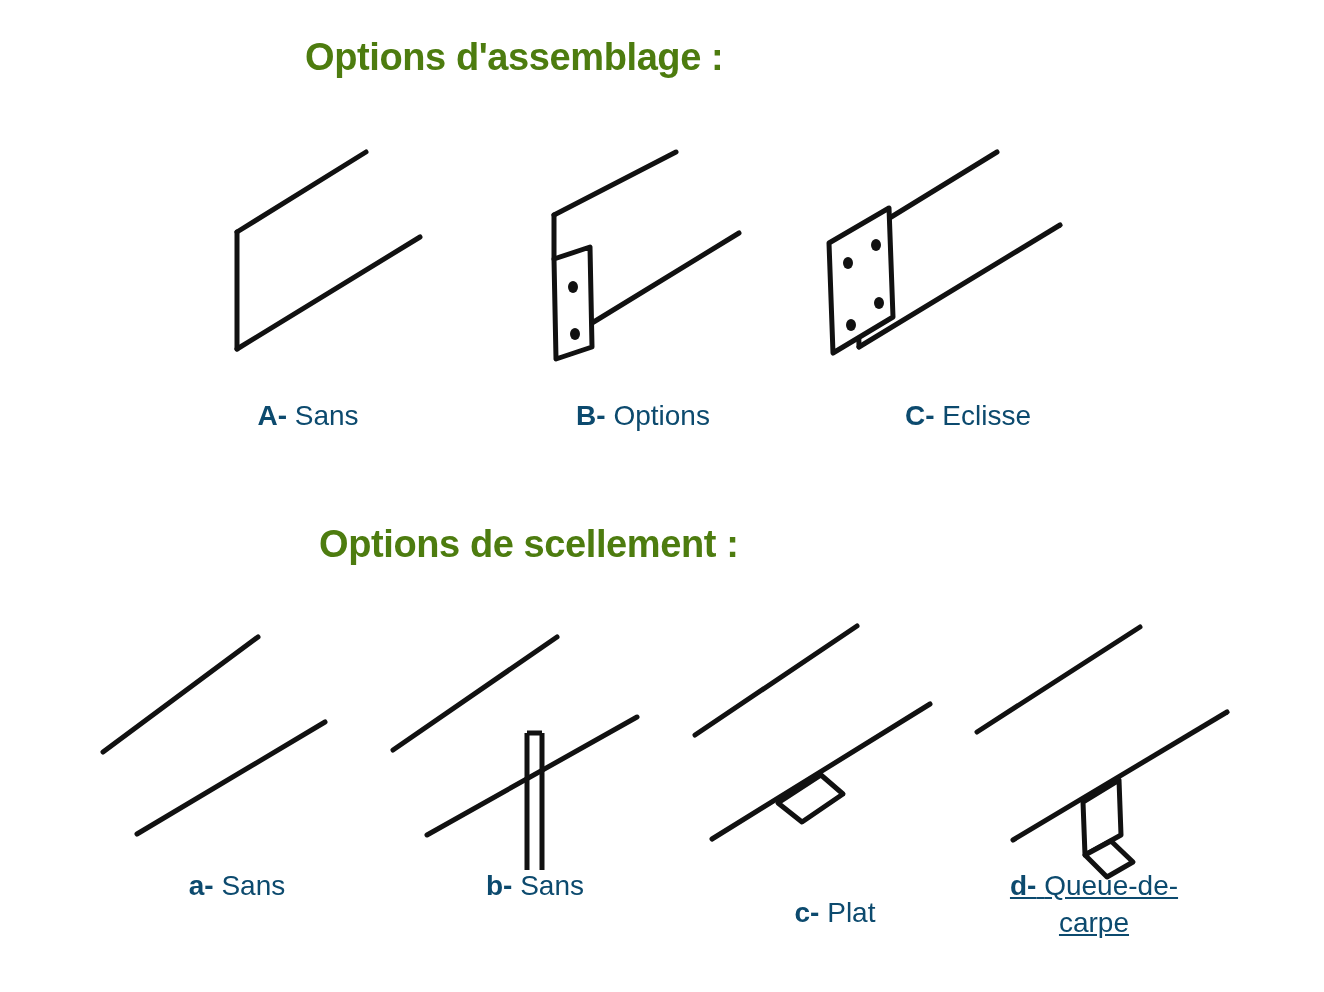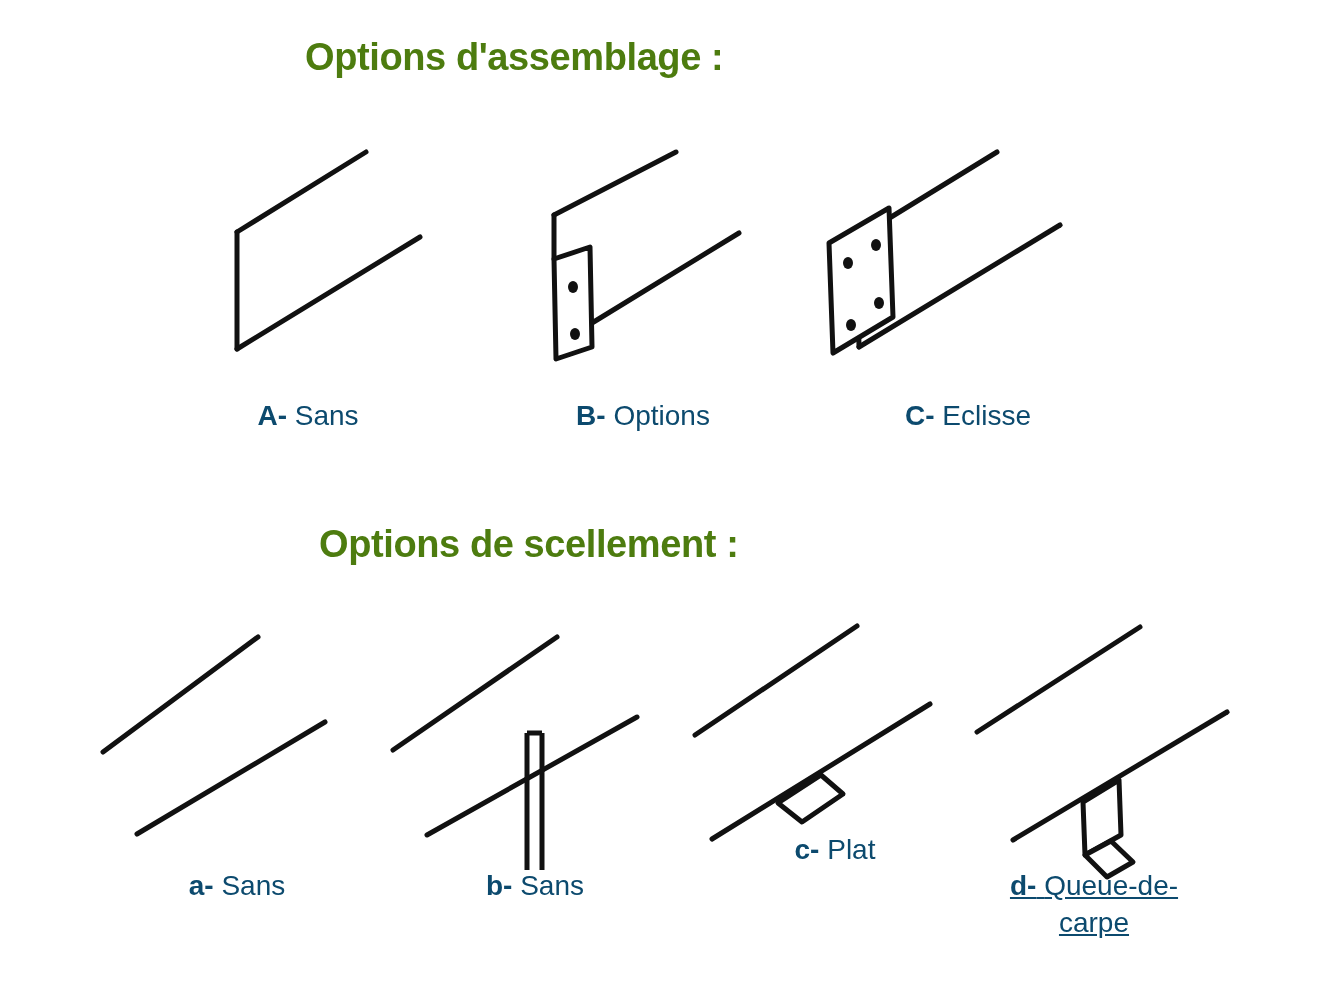--- a/index.html
+++ b/index.html
@@ -59,21 +59,21 @@
 
   
   #fig-aa { left: 85px;  top: 612px; }
   #fig-bb { left: 385px; top: 612px; }
   #fig-cc { left: 690px; top: 612px; }
   #fig-dd { left: 955px; top: 612px; }
 
   
   #cap-aa { left: 92px;  top: 868px; width: 290px; }
   #cap-bb { left: 390px; top: 868px; width: 290px; }
-  #cap-cc { left: 690px; top: 832px; width: 290px; }
+  #cap-cc { left: 690px; top: 895px; width: 290px; }
   #cap-dd { left: 978px; top: 868px; width: 232px; }
 </style>
 </head>
 <body>
 
 <div class="section-title" id="title-assemblage">Options d'assemblage :</div>
 
 <div class="fig" id="fig-a">
   <svg width="235" height="235" viewBox="0 0 235 235">
     <g fill="none" stroke="#111111" stroke-width="5" stroke-linecap="round" stroke-linejoin="round">

